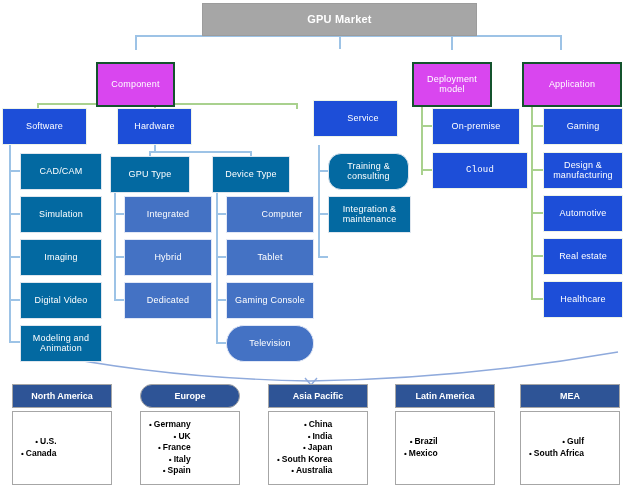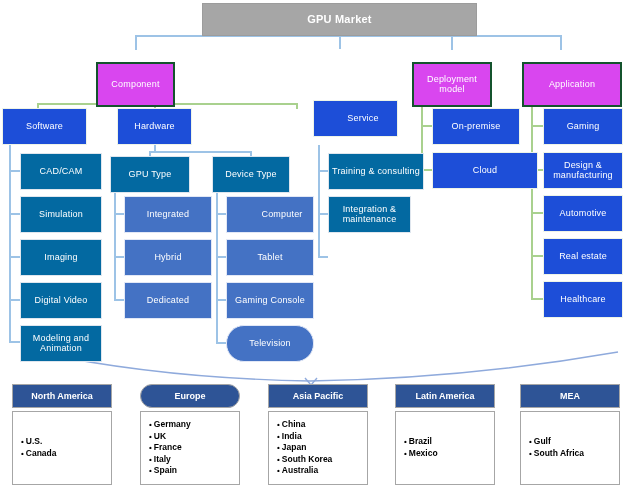--- a/index.html
+++ b/index.html
@@ -16,21 +16,21 @@
   .line{position:absolute;}
   .lb{background:#9dc3e6;}
   .lg{background:#a9d18e;}
   .reg-head{position:absolute;box-sizing:border-box;background:#2e5496;
     border:1px solid #a6a6a6;color:#fff;font-weight:bold;font-size:9px;
     display:flex;align-items:center;justify-content:center;}
   .reg-body{position:absolute;box-sizing:border-box;background:#fff;
     border:1px solid #a6a6a6;color:#000;font-weight:bold;font-size:8.5px;
     display:flex;align-items:center;}
   .reg-body ul{list-style:none;margin:0;padding:0 0 0 8px;}
-  .reg-body li{white-space:nowrap;line-height:1.32;}
+  .reg-body li{white-space:nowrap;line-height:1.32;text-align:right;}
   .reg-body li:before{content:"\2022";margin-right:2px;font-size:8px;}
   svg.brace{position:absolute;left:0;top:348px;}
 </style>
 </head>
 <body>
 
 <div id="canvas">
 
   <div class="line lb" style="left:339px;top:35px;width:2px;height:14px;"></div>
   <div class="line lb" style="left:135px;top:35px;width:427px;height:2px;"></div>
@@ -91,21 +91,21 @@
   <div class="box root" style="left:202px;top:3px;width:275px;height:33px;">GPU Market</div>
 
   <div class="box lvl1" style="left:96px;top:50px;width:79px;height:45px;">Component</div>
   <div class="box lvl1" style="left:412px;top:50px;width:80px;height:45px;">Deployment model</div>
   <div class="box lvl1" style="left:522px;top:50px;width:100px;height:45px;">Application</div>
 
   <div class="box green" style="left:2px;top:108px;width:85px;height:37px;">Software</div>
   <div class="box green" style="left:117px;top:108px;width:75px;height:37px;">Hardware</div>
   <div class="box green" style="left:313px;top:100px;width:85px;height:37px;padding-left:15px;">Service</div>
   <div class="box green" style="left:432px;top:108px;width:88px;height:37px;">On-premise</div>
-  <div class="box green" style="left:432px;top:152px;width:106px;height:37px;">Cloud</div>
+  <div class="box green" style="left:432px;top:152px;width:96px;height:37px;font-family:Liberation Mono, monospace;">Cloud</div>
 
   <div class="box green" style="left:543px;top:108px;width:80px;height:37px;">Gaming</div>
   <div class="box green" style="left:543px;top:152px;width:80px;height:37px;">Design &amp; manufacturing</div>
   <div class="box green" style="left:543px;top:195px;width:80px;height:37px;">Automotive</div>
   <div class="box green" style="left:543px;top:238px;width:80px;height:37px;">Real estate</div>
   <div class="box green" style="left:543px;top:281px;width:80px;height:37px;">Healthcare</div>
 
   <div class="box navy" style="left:20px;top:153px;width:82px;height:37px;">CAD/CAM</div>
   <div class="box navy" style="left:20px;top:196px;width:82px;height:37px;">Simulation</div>
   <div class="box navy" style="left:20px;top:239px;width:82px;height:37px;">Imaging</div>
@@ -117,21 +117,21 @@
 
   <div class="box midblue" style="left:124px;top:196px;width:88px;height:37px;">Integrated</div>
   <div class="box midblue" style="left:124px;top:239px;width:88px;height:37px;">Hybrid</div>
   <div class="box midblue" style="left:124px;top:282px;width:88px;height:37px;">Dedicated</div>
 
   <div class="box midblue" style="left:226px;top:196px;width:88px;height:37px;padding-left:24px;">Computer</div>
   <div class="box midblue" style="left:226px;top:239px;width:88px;height:37px;">Tablet</div>
   <div class="box midblue" style="left:226px;top:282px;width:88px;height:37px;">Gaming Console</div>
   <div class="box midblue" style="left:226px;top:325px;width:88px;height:37px;border-radius:18px;">Television</div>
 
-  <div class="box navy" style="left:328px;top:153px;width:96px;height:37px;">Training &amp; consulting</div>
+  <div class="box navy" style="left:328px;top:153px;width:81px;height:37px;border-radius:13px;">Training &amp; consulting</div>
   <div class="box navy" style="left:328px;top:196px;width:83px;height:37px;">Integration &amp; maintenance</div>
 
   <div class="reg-head" style="left:12px;top:384px;width:100px;height:24px;">North America</div>
   <div class="reg-body" style="left:12px;top:411px;width:100px;height:74px;">
     <ul>
         <li>U.S.</li>
         <li>Canada</li>
       </ul>
   </div>
 

